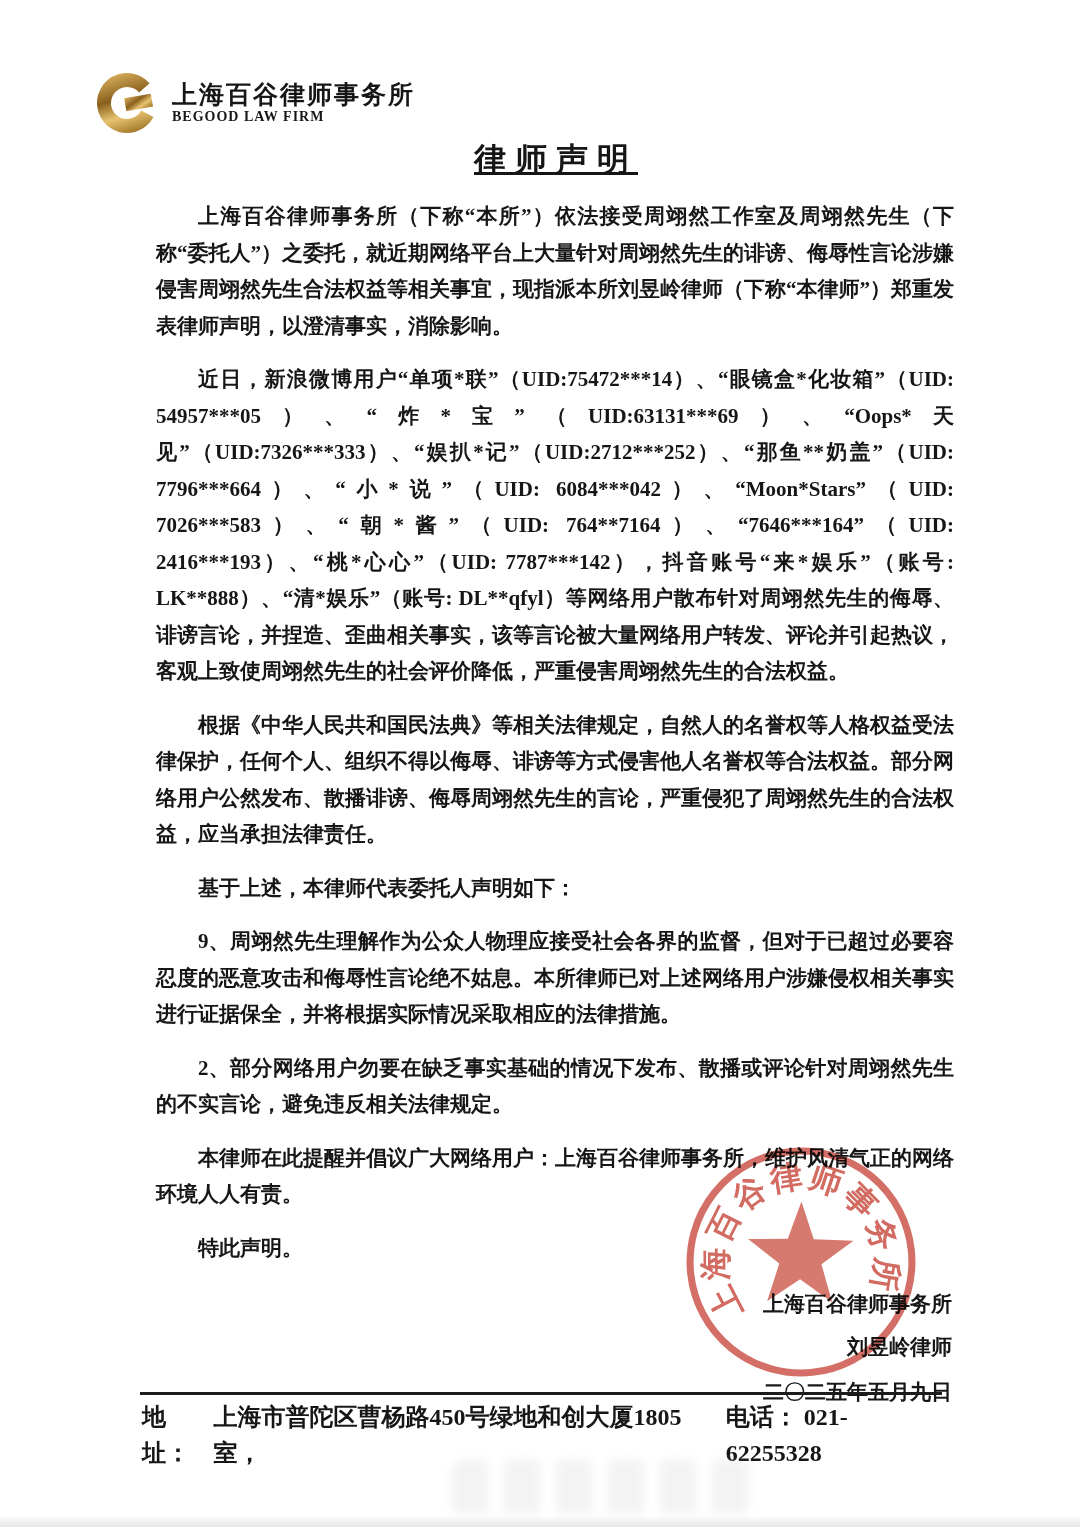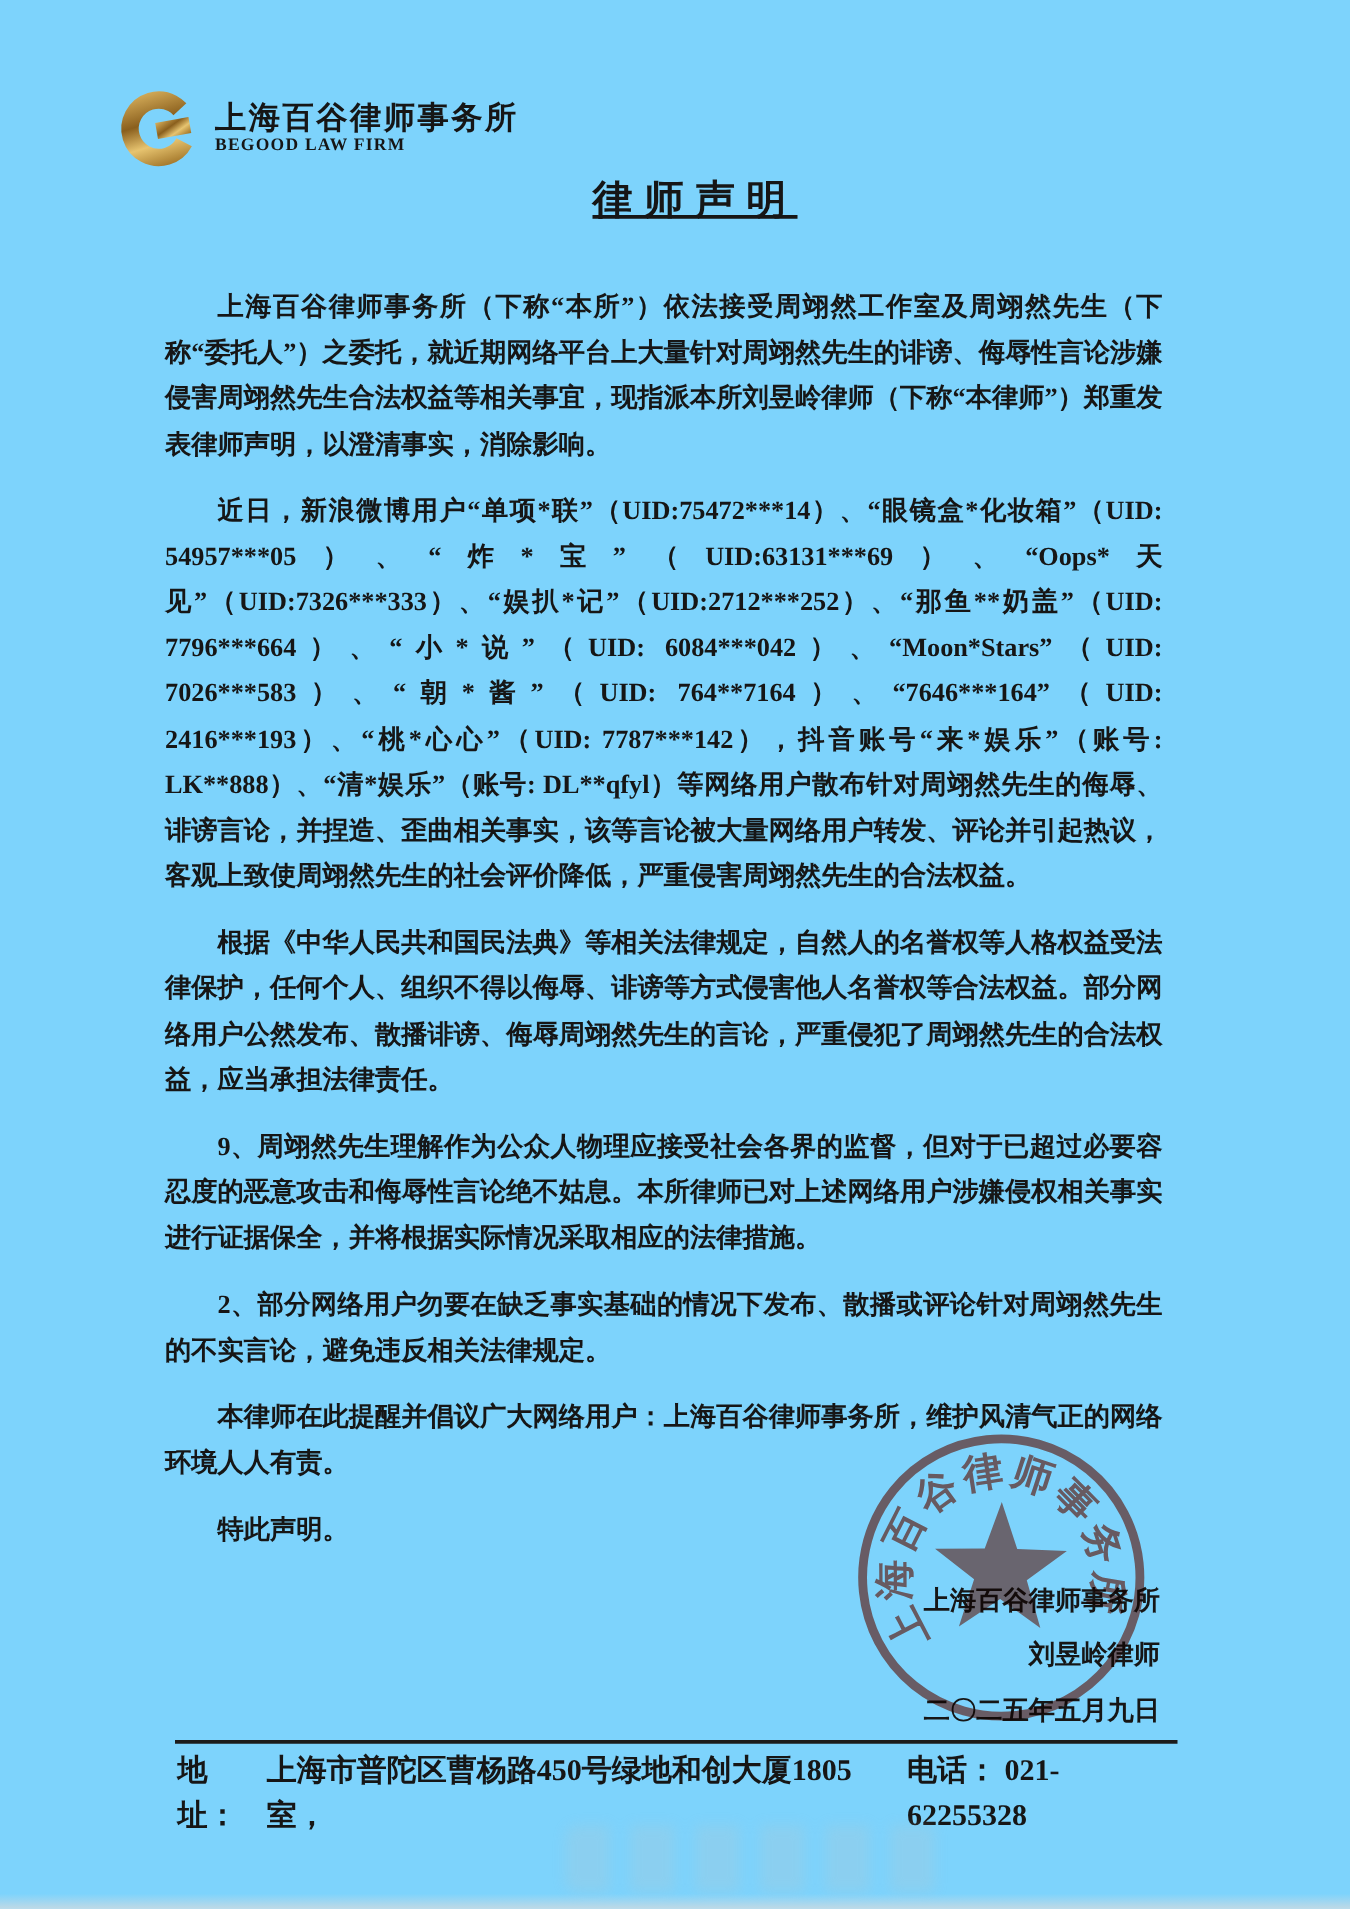--- a/index.html
+++ b/index.html
@@ -1,38 +1,38 @@
 <!DOCTYPE html>
 <html><head>
 <meta charset="utf-8">
 <style>
   html,body { margin:0; padding:0; background:#e9e9e9; }
   .page {
     position:relative; width:1080px; height:1527px; margin:0 auto;
-    background:#7dd3fc; overflow:hidden;
+    background:#ffffff; overflow:hidden;
     font-family:"Liberation Serif","DejaVu Serif",serif; color:#161616;
   }
   
   .logo { position:absolute; left:94px; top:70px; display:flex; align-items:center; gap:12px; }
   .logo-mark { width:66px; height:66px; flex:0 0 auto; }
   .logo-text { display:flex; flex-direction:column; line-height:1.15; }
   .logo-cn { font-size:25px; font-weight:700; letter-spacing:2px; }
   .logo-en { font-size:14px; font-weight:700; letter-spacing:1px; font-family:"Liberation Serif",serif; }
 
   
   .doc-title {
     position:absolute; top:138px; left:16px; width:100%;
     text-align:center; font-size:32px; font-weight:700; letter-spacing:9px;text-decoration:underline;
   }
 
   
   .content {
-    position:absolute; left:132px; top:198px; width:798px;
+    position:absolute; left:156px; top:198px; width:798px;
     font-size:21px; line-height:36.5px; font-weight:600;
-    text-align:justify; text-justify:inter-character;margin-top:29px;
+    text-align:justify; text-justify:inter-character;
   }
   .content p { margin:0 0 17px 0; text-indent:2em; }
 
   
   .sig { margin-top:10px; text-align:right; line-height:43px; font-size:21px; font-weight:600; padding-right:2px; }
   .sig div { white-space:nowrap; }
   .sig-date { margin-top:2px; }
 
   
   .stamp {
@@ -86,20 +86,21 @@
       <span class="logo-en">BEGOOD LAW FIRM</span>
     </div>
   </div>
 
   <div class="doc-title">律师声明</div>
 
   <div class="content">
     <p>上海百谷律师事务所（下称“本所”）依法接受周翊然工作室及周翊然先生（下称“委托人”）之委托，就近期网络平台上大量针对周翊然先生的诽谤、侮辱性言论涉嫌侵害周翊然先生合法权益等相关事宜，现指派本所刘昱岭律师（下称“本律师”）郑重发表律师声明，以澄清事实，消除影响。</p>
     <p>近日，新浪微博用户“单项*联”（UID:75472***14）、“眼镜盒*化妆箱”（UID: 54957***05）、“炸*宝”（UID:63131***69）、“Oops*天见”（UID:7326***333）、“娱扒*记”（UID:2712***252）、“那鱼**奶盖”（UID: 7796***664）、“小*说”（UID: 6084***042）、“Moon*Stars”（UID: 7026***583）、“朝*酱”（UID: 764**7164）、“7646***164”（UID: 2416***193）、“桃*心心”（UID: 7787***142），抖音账号“来*娱乐”（账号: LK**888）、“清*娱乐”（账号: DL**qfyl）等网络用户散布针对周翊然先生的侮辱、诽谤言论，并捏造、歪曲相关事实，该等言论被大量网络用户转发、评论并引起热议，客观上致使周翊然先生的社会评价降低，严重侵害周翊然先生的合法权益。</p>
     <p>根据《中华人民共和国民法典》等相关法律规定，自然人的名誉权等人格权益受法律保护，任何个人、组织不得以侮辱、诽谤等方式侵害他人名誉权等合法权益。部分网络用户公然发布、散播诽谤、侮辱周翊然先生的言论，严重侵犯了周翊然先生的合法权益，应当承担法律责任。</p>
+    <p>基于上述，本律师代表委托人声明如下：</p>
     <p>9、周翊然先生理解作为公众人物理应接受社会各界的监督，但对于已超过必要容忍度的恶意攻击和侮辱性言论绝不姑息。本所律师已对上述网络用户涉嫌侵权相关事实进行证据保全，并将根据实际情况采取相应的法律措施。</p>
     <p>2、部分网络用户勿要在缺乏事实基础的情况下发布、散播或评论针对周翊然先生的不实言论，避免违反相关法律规定。</p>
     <p>本律师在此提醒并倡议广大网络用户：上海百谷律师事务所，维护风清气正的网络环境人人有责。</p>
     <p>特此声明。</p>
 
     <div class="sig">
       <div>上海百谷律师事务所</div>
       <div>刘昱岭律师</div>
       <div class="sig-date">二〇二五年五月九日</div>
     </div>

